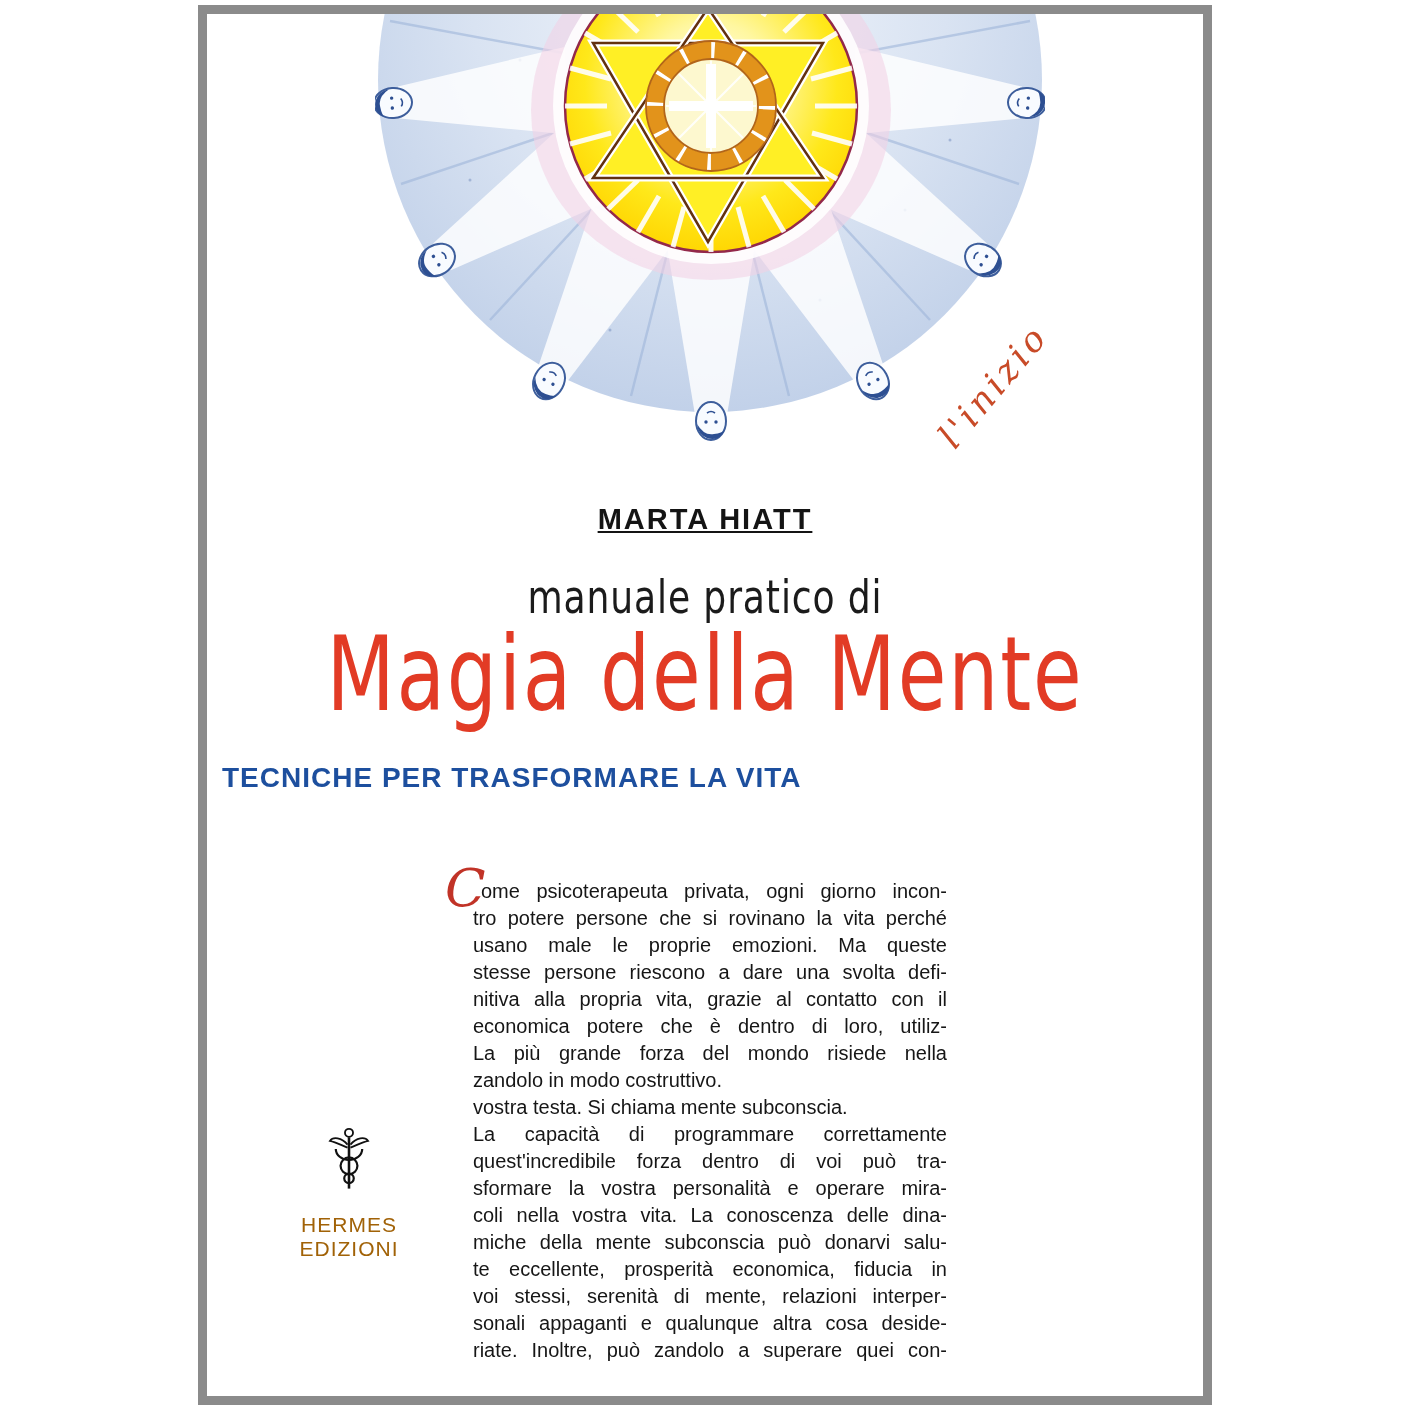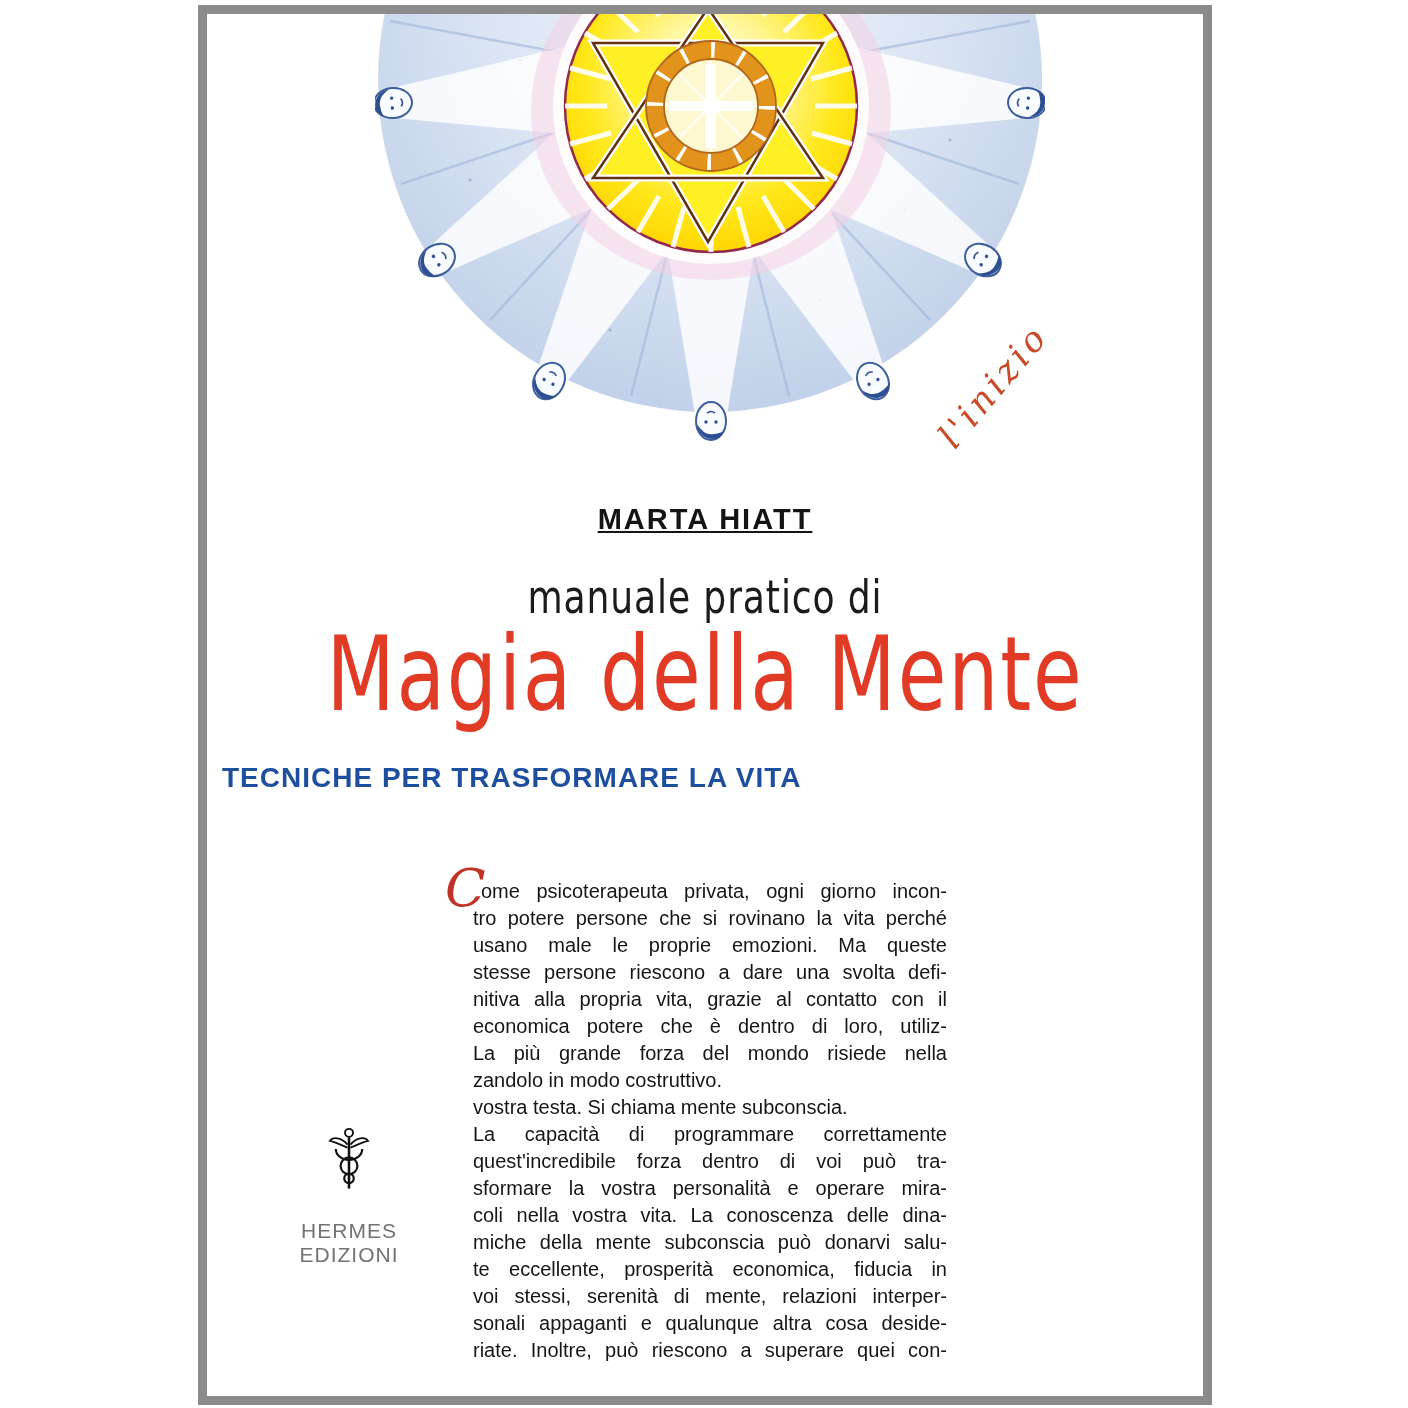--- a/index.html
+++ b/index.html
@@ -41,21 +41,21 @@
   .bline{text-align:justify;text-align-last:justify;}
   .bline.pend{text-align-last:left;}
   .bline.first{position:relative;padding-left:8px;}
   .dropcap{
     position:absolute;left:-28px;top:-17px;line-height:1;
     font-family:"DejaVu Serif",serif;font-style:italic;
     font-size:53px;color:#c13327;
   }
   .publisher{position:absolute;left:62px;top:1102px;width:160px;text-align:center;}
   .caduceus{display:block;margin:0 auto;}
-  .pubname{font-size:21px;letter-spacing:1px;line-height:24px;color:#737373;margin-top:15px;}
+  .pubname{font-size:21px;letter-spacing:1px;line-height:24px;color:#a16207;margin-top:9px;}
 </style>
 </head>
 <body>
 
 <div class="page">
 
   <svg class="mandala" viewBox="375 14 670 446" xmlns="http://www.w3.org/2000/svg">
     <defs>
       <radialGradient id="bg" cx="50%" cy="38%" r="65%">
         <stop offset="0%" stop-color="#f2f6fc"></stop>
@@ -192,21 +192,21 @@
     <div class="bline pend">zandolo in modo costruttivo.</div>
     <div class="bline pend">vostra testa. Si chiama mente subconscia.</div>
     <div class="bline">La capacità di programmare correttamente</div>
     <div class="bline">quest'incredibile forza dentro di voi può tra-</div>
     <div class="bline">sformare la vostra personalità e operare mira-</div>
     <div class="bline">coli nella vostra vita. La conoscenza delle dina-</div>
     <div class="bline">miche della mente subconscia può donarvi salu-</div>
     <div class="bline">te eccellente, prosperità economica, fiducia in</div>
     <div class="bline">voi stessi, serenità di mente, relazioni interper-</div>
     <div class="bline">sonali appaganti e qualunque altra cosa deside-</div>
-    <div class="bline">riate. Inoltre, può riescono a superare quei con-</div>
+    <div class="bline">riate. Inoltre, può zandolo a superare quei con-</div>
   </div>
 
   <div class="publisher">
     <svg class="caduceus" width="44" height="88" viewBox="0 0 60 90" xmlns="http://www.w3.org/2000/svg">
       <circle cx="30" cy="8" r="5.5" fill="#ffffff" stroke="#111111" stroke-width="2.5"></circle>
       <line x1="30" y1="14" x2="30" y2="84" stroke="#111111" stroke-width="3.5"></line>
       <path d="M28,24 C20,14 8,13 4,19 C12,21 20,25 28,28" fill="none" stroke="#111111" stroke-width="2.5"></path>
       <path d="M32,24 C40,14 52,13 56,19 C48,21 40,25 32,28" fill="none" stroke="#111111" stroke-width="2.5"></path>
       <path d="M12,30 a18,15 0 1 0 36,0" fill="none" stroke="#111111" stroke-width="3"></path>
       <circle cx="30" cy="53" r="11.5" fill="none" stroke="#111111" stroke-width="3"></circle>

